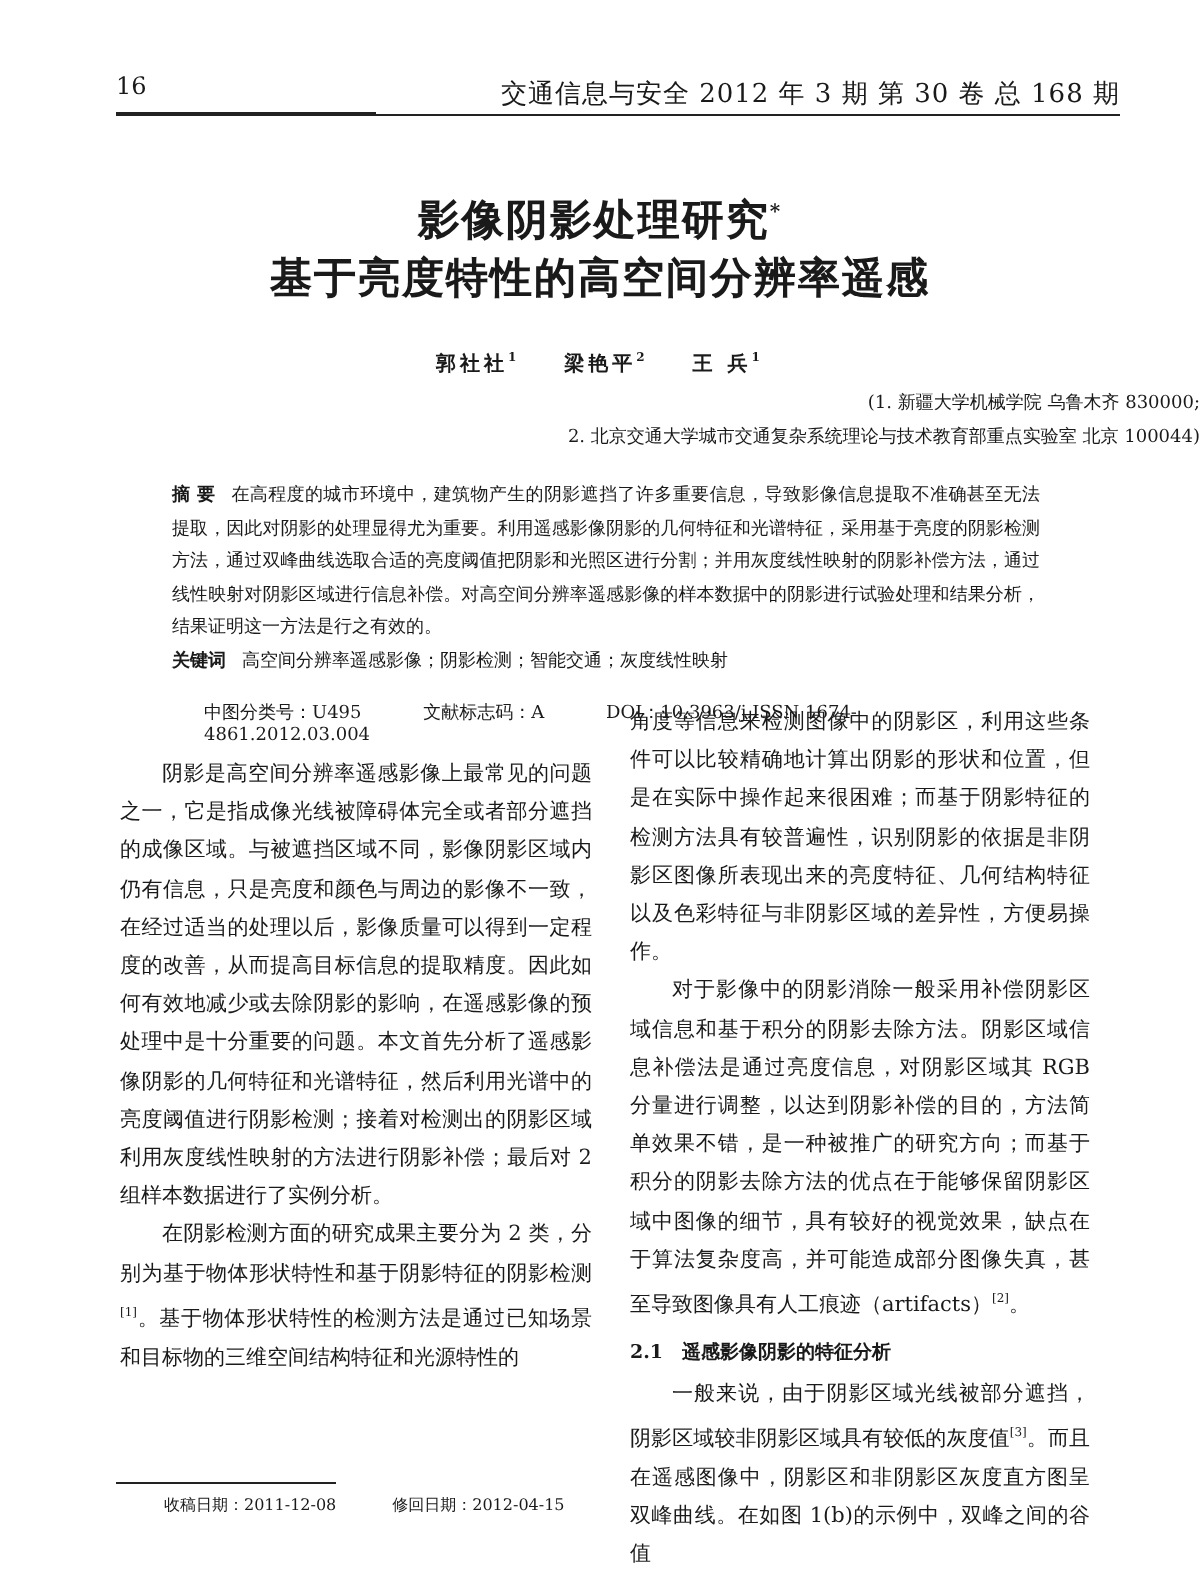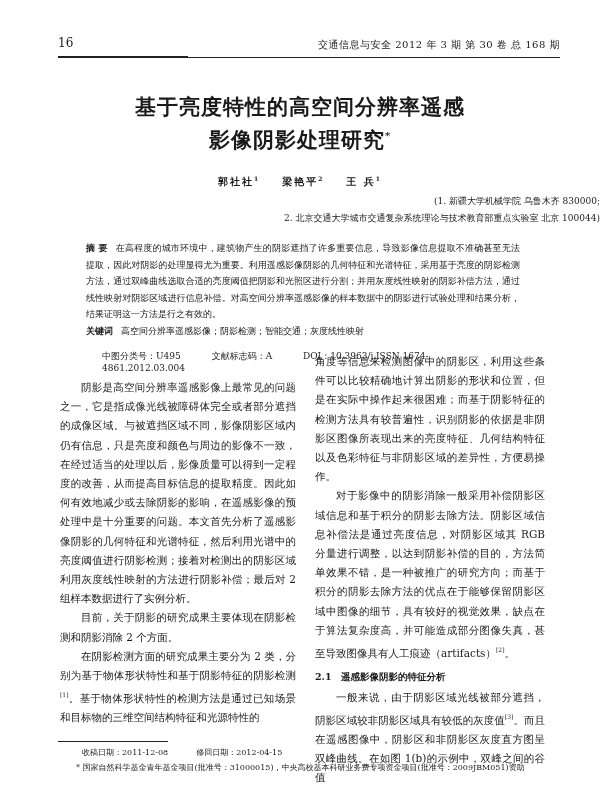--- a/index.html
+++ b/index.html
@@ -1,20 +1,20 @@
 <!DOCTYPE html>
 <html><head>
 <meta charset="utf-8">
 <style>
   html, body { margin:0; padding:0; background:#ffffff; }
   body { width:600px; height:795px; position:relative; overflow:hidden; color:#1a1a1a;
          font-family:"DejaVu Serif", "Liberation Serif", serif; }
   .hdr { position:absolute; left:58px; right:40px; top:36px; height:16px; font-size:10px; }
   .hdr .pn { position:absolute; left:0; top:0; font-weight:normal; font-size:12px; }
-  .hdr .jr { position:absolute; right:0; top:2px; font-size:10px; letter-spacing:0.5px; }
+  .hdr .jr { position:absolute; right:0; top:2px; font-size:13px; letter-spacing:0.5px; }
   .hdr-rule { position:absolute; left:58px; right:40px; top:57px; height:1px; background:#222; }
   .hdr-rule2 { position:absolute; left:58px; width:130px; top:56px; height:2px; background:#222; }
   .title { position:absolute; left:0; right:0; top:92px; text-align:center; font-size:21px;
            font-weight:bold; line-height:29px; letter-spacing:1px; }
   .title sup { font-size:10px; }
   .authors { position:absolute; left:0; right:0; top:175px; text-align:center; font-size:10px; font-weight:bold; letter-spacing:2px; }
   .authors sup { font-size:6px; }
   .aff { position:absolute; left:0; right:0; text-align:right; font-size:9px; }
   .abs { position:absolute; left:86px; right:80px; top:240px; font-size:9px; line-height:16.5px; text-align:justify; }
   .abs b { font-weight:bold; margin-right:8px; }
@@ -37,22 +37,22 @@
 <body>
 
 <div class="hdr">
   <span class="pn">16</span>
   <span class="jr">交通信息与安全  2012 年 3 期  第 30 卷  总 168 期</span>
 </div>
 <div class="hdr-rule2"></div>
 <div class="hdr-rule"></div>
 
 <div class="title">
+  <div><span>影像阴影处理研究</span><sup>*</sup></div>
   <div>基于亮度特性的高空间分辨率遥感</div>
-  <div><span>影像阴影处理研究</span><sup>*</sup></div>
 </div>
 
 <div class="authors">
   <span>郭社社</span><sup>1</sup>
   &nbsp;&nbsp;
   <span>梁艳平</span><sup>2</sup>
   &nbsp;&nbsp;
   <span>王  兵</span><sup>1</sup>
 </div>
 
@@ -65,28 +65,26 @@
 </div>
 
 <div class="meta" style="top:350px;">
   <span>中图分类号：U495</span>
   <span>文献标志码：A</span>
   <span>DOI：10.3963/j.ISSN 1674-4861.2012.03.004</span>
 </div>
 
 <div class="col" style="left:60px; width:236px; top:378px;">
   <p>阴影是高空间分辨率遥感影像上最常见的问题之一，它是指成像光线被障碍体完全或者部分遮挡的成像区域。与被遮挡区域不同，影像阴影区域内仍有信息，只是亮度和颜色与周边的影像不一致，在经过适当的处理以后，影像质量可以得到一定程度的改善，从而提高目标信息的提取精度。因此如何有效地减少或去除阴影的影响，在遥感影像的预处理中是十分重要的问题。本文首先分析了遥感影像阴影的几何特征和光谱特征，然后利用光谱中的亮度阈值进行阴影检测；接着对检测出的阴影区域利用灰度线性映射的方法进行阴影补偿；最后对 2 组样本数据进行了实例分析。</p>
-  <p>目前，关于阴影的研究成果主要体现在阴影检测和阴影消除 2 个方面。</p>
   <p><span>在阴影检测方面的研究成果主要分为 2 类，分别为基于物体形状特性和基于阴影特征的阴影检测</span><sup class="ref">[1]</sup><span>。基于物体形状特性的检测方法是通过已知场景和目标物的三维空间结构特征和光源特性的</span></p>
 </div>
 
 <div class="col" style="left:315px; width:230px; top:352px;">
   <p style="text-indent:0">角度等信息来检测图像中的阴影区，利用这些条件可以比较精确地计算出阴影的形状和位置，但是在实际中操作起来很困难；而基于阴影特征的检测方法具有较普遍性，识别阴影的依据是非阴影区图像所表现出来的亮度特征、几何结构特征以及色彩特征与非阴影区域的差异性，方便易操作。</p>
   <p><span>对于影像中的阴影消除一般采用补偿阴影区域信息和基于积分的阴影去除方法。阴影区域信息补偿法是通过亮度信息，对阴影区域其 RGB 分量进行调整，以达到阴影补偿的目的，方法简单效果不错，是一种被推广的研究方向；而基于积分的阴影去除方法的优点在于能够保留阴影区域中图像的细节，具有较好的视觉效果，缺点在于算法复杂度高，并可能造成部分图像失真，甚至导致图像具有人工痕迹（artifacts）</span><sup class="ref">[2]</sup><span>。</span></p>
   <div class="h2"><span class="n">2.1</span><span>遥感影像阴影的特征分析</span></div>
   <p><span>一般来说，由于阴影区域光线被部分遮挡，阴影区域较非阴影区域具有较低的灰度值</span><sup class="ref">[3]</sup><span>。而且在遥感图像中，阴影区和非阴影区灰度直方图呈双峰曲线。在如图 1(b)的示例中，双峰之间的谷值</span></p>
 </div>
 
 <div class="fn-rule"></div>
 <div class="fn">
   <div><span>收稿日期：2011-12-08</span><span class="gap"></span><span>修回日期：2012-04-15</span></div>
-  <div style="margin-left:-6px;">* 国家自然科学基金青年基金项目(批准号：31000015)，中央高校基本科研业务费专项资金项目(批准号：2009JBM051)资助</div>
 </div>
 
 </body></html>

